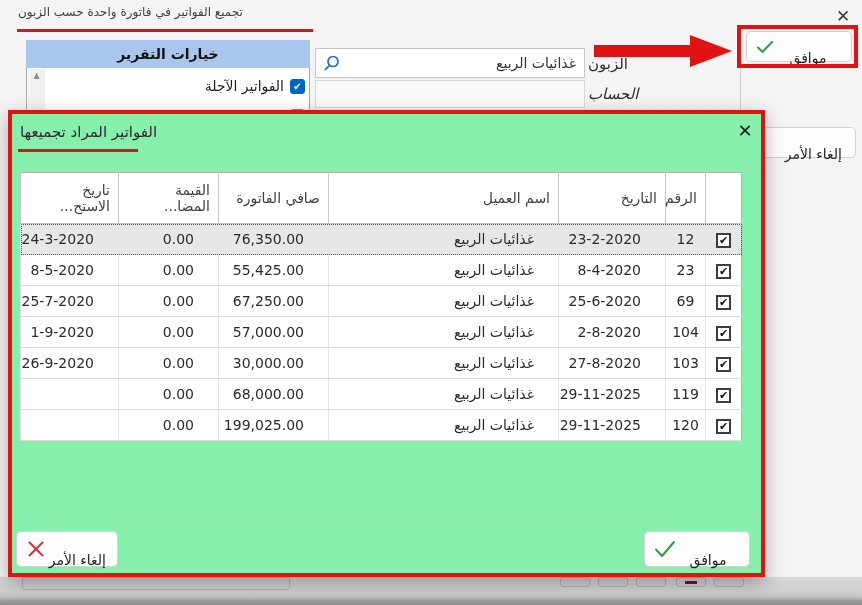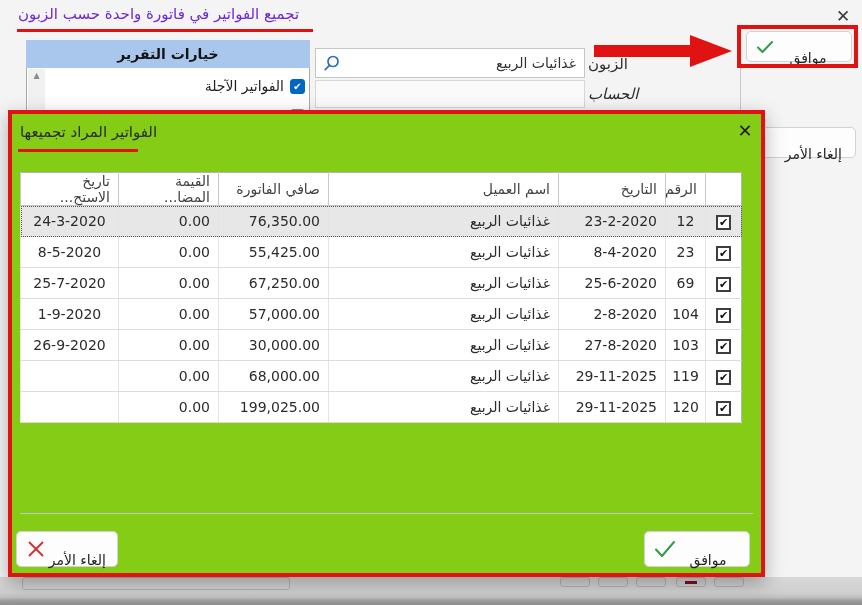--- a/index.html
+++ b/index.html
@@ -7,21 +7,21 @@
   body {
     font-family:"DejaVu Sans", sans-serif;
     background:#f4f4f4;
     position:relative;
     color:#222;
   }
   .rtl { direction:rtl; unicode-bidi:embed; }
 
   
   #bg-dialog { position:absolute; inset:0; background:#f4f4f4; border-radius:8px 8px 0 0; }
-  .win-title { position:absolute; left:18px; top:5px; font-size:15px; color:#6d28d9; }
+  .win-title { position:absolute; left:18px; top:5px; font-size:12px; color:#404040; }
   .red-underline { position:absolute; height:3px; background:#e01212; }
   .win-close { position:absolute; left:831px; top:4px; width:24px; height:24px;
     font-size:17px; color:#3c3c3c; text-align:center; line-height:24px; cursor:default; }
 
   .panel { position:absolute; left:18px; top:40px; width:292px;padding-left:8px; }
   .panel-header { height:28px; background:#a9c7ec; text-align:center; font-weight:bold;
     font-size:14px; color:#141414; line-height:28px; }
   .panel-list { position:relative; background:#fff; border:1px solid #a8a8a8; border-top:none; height:70px; }
   .mini-scroll { position:absolute; left:1px; top:1px; bottom:1px; width:17px;
     background:#f1f1f1; text-align:center; }
@@ -55,32 +55,32 @@
   .annot-arrow { position:absolute; left:594px; top:33px; }
 
   
   .bottom-band { position:absolute; left:0; top:577px; width:862px; height:28px;
     background:linear-gradient(180deg,#d7d7d7 0%,#d0d0d0 55%,#c0c0c0 72%,#9a9a9a 86%,#8d8d8d 100%); }
   .ghost { position:absolute; border:1px solid #b2b2b2; background:#d2d2d2; border-radius:3px; }
   .ghost.red-glyph::after { content:""; position:absolute; left:8px; top:3px; width:12px; height:3px; background:#7d1020; }
 
   
   #modal { position:absolute; left:8px; top:110px; width:757px; height:467px;
-    background:#84cc16; border:4px solid #e01212; box-shadow:0 6px 18px rgba(0,0,0,.30); }
+    background:#86efac; border:4px solid #e01212; box-shadow:0 6px 18px rgba(0,0,0,.30); }
   .modal-title { position:absolute; left:8px; top:9px; font-size:15px; color:#2b2b2b; direction:rtl; }
   .modal-close { position:absolute; left:720px; top:4px; width:26px; height:26px;
     font-size:18px; color:#1f1f1f; text-align:center; line-height:26px; }
 
   table#inv { position:absolute; left:8px; top:58px; width:721px;
     border-collapse:collapse; table-layout:fixed; background:#fff;
     border:1px solid #b3b3b3; direction:rtl; font-size:14px; }
   #inv th { height:28px; font-weight:normal; color:#3f3f3f; background:#fff;
-    border-left:1px solid #c9c9c9; border-bottom:1px solid #c2c2c2; text-align:right; padding:0 8px; }
+    border-left:1px solid #c9c9c9; border-bottom:1px solid #c2c2c2; text-align:right; padding:9px 8px; }
   #inv td { height:31px; border-left:1px solid #e4e4e4; border-bottom:1px solid #dcdcdc;
-    color:#2b2b2b; text-align:right; padding:0 8px; background:#fff; white-space:nowrap; overflow:hidden; }
+    color:#2b2b2b; text-align:right; padding:0 24px; background:#fff; white-space:nowrap; overflow:hidden; }
   #inv th:first-child, #inv td:first-child { border-right:none; }
   #inv tr.selected td { background:#e7e7e7; }
   #inv tr.selected { outline:1px dotted #555; outline-offset:-1px; }
   #inv .col-sel { text-align:center; padding:0; }
   #inv td.col-num { text-align:center; padding:0 4px; }
   #inv td.col-due { text-align:center; }
   .tbl-cb { display:inline-flex; width:15px; height:15px; border:2px solid #3d3d3d; background:#fff;
     align-items:center; justify-content:center; font-size:11px; color:#111; line-height:1; }
 
   .modal-divider { position:absolute; left:8px; top:399px; width:733px; height:1px; background:#c4c4c4; }

